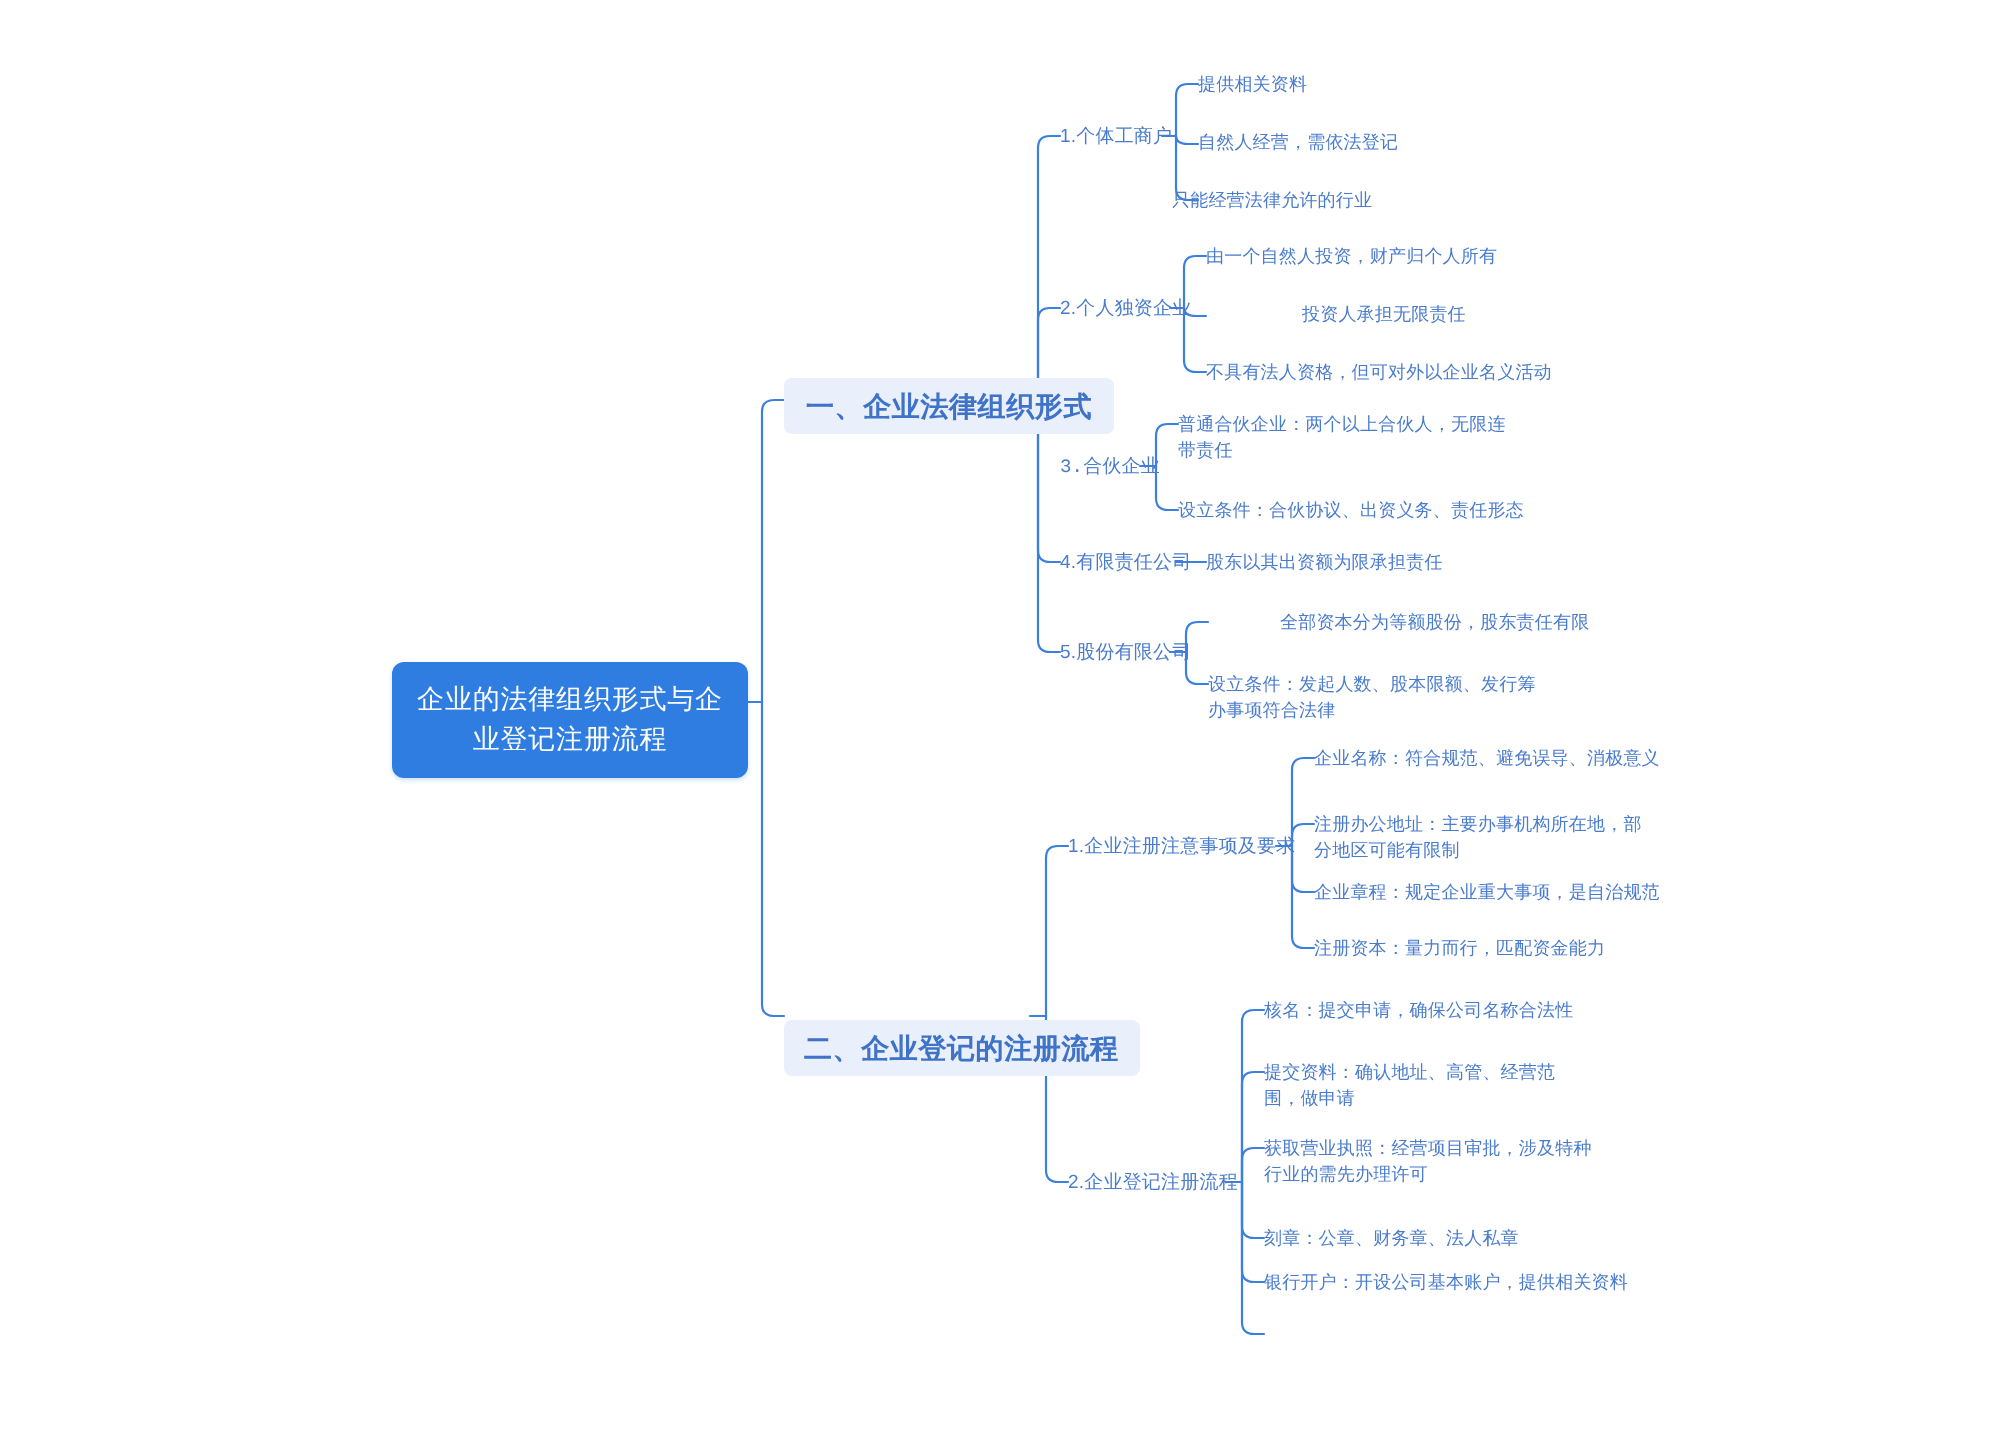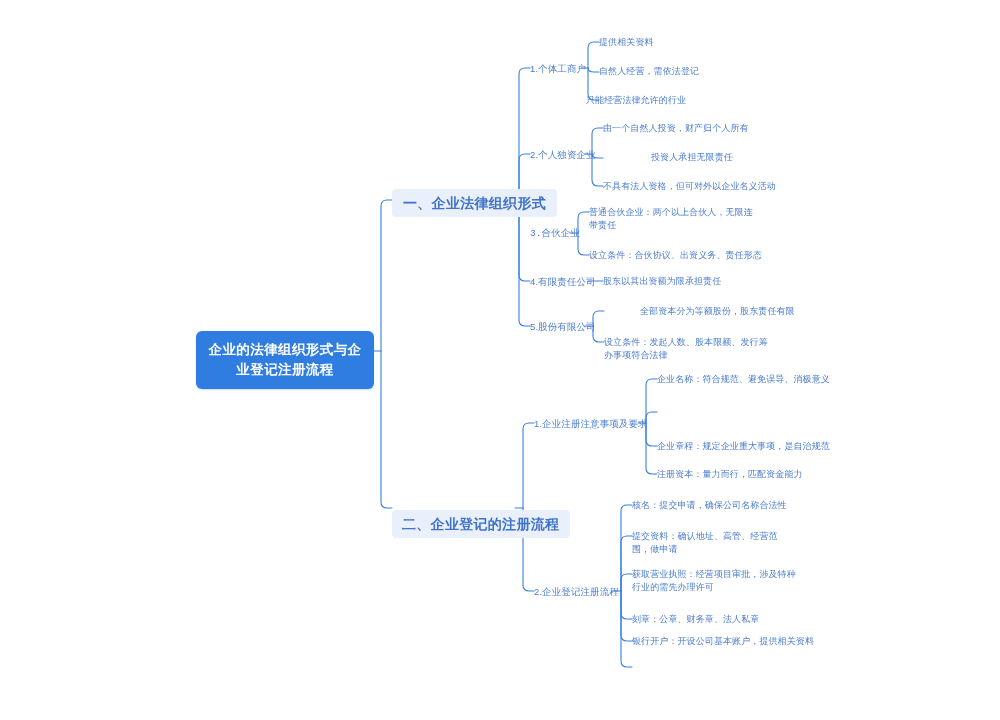--- a/index.html
+++ b/index.html
@@ -33,21 +33,21 @@
     position: absolute;
     box-sizing: border-box;
   }
 
   
   .node-root {
     background: #2f7de1;
     color: #ffffff;
     border-radius: 6px;
     font-size: 13.5px;
-    font-weight: 700;
+    font-weight: 400;
     line-height: 20px;
     text-align: center;
     padding: 9px 12px;
     letter-spacing: 0.4px;
     box-shadow: 0 1px 2px rgba(47,125,225,0.25);
   }
 
   
   .node-l1 {
     background: #e9effb;
@@ -218,20 +218,23 @@
   <div class="node node-l3 nowrap" style="left:604px; top:305px;margin-left:36px;">
     <span>全部资本分为等额股份，股东责任有限</span>
   </div>
   <div class="node node-l3 wrap" style="left:604px; top:336px; width:170px;">
     <span>设立条件：发起人数、股本限额、发行筹办事项符合法律</span>
   </div>
 
   <div class="node node-l3 nowrap" style="left:657px; top:373px;">
     <span>企业名称：符合规范、避免误导、消极意义</span>
   </div>
+  <div class="node node-l3 wrap" style="left:657px; top:406px; width:170px;">
+    <span>注册办公地址：主要办事机构所在地，部分地区可能有限制</span>
+  </div>
   <div class="node node-l3 nowrap" style="left:657px; top:440px;">
     <span>企业章程：规定企业重大事项，是自治规范</span>
   </div>
   <div class="node node-l3 nowrap" style="left:657px; top:468px;">
     <span>注册资本：量力而行，匹配资金能力</span>
   </div>
 
   <div class="node node-l3 nowrap" style="left:632px; top:499px;">
     <span>核名：提交申请，确保公司名称合法性</span>
   </div>

